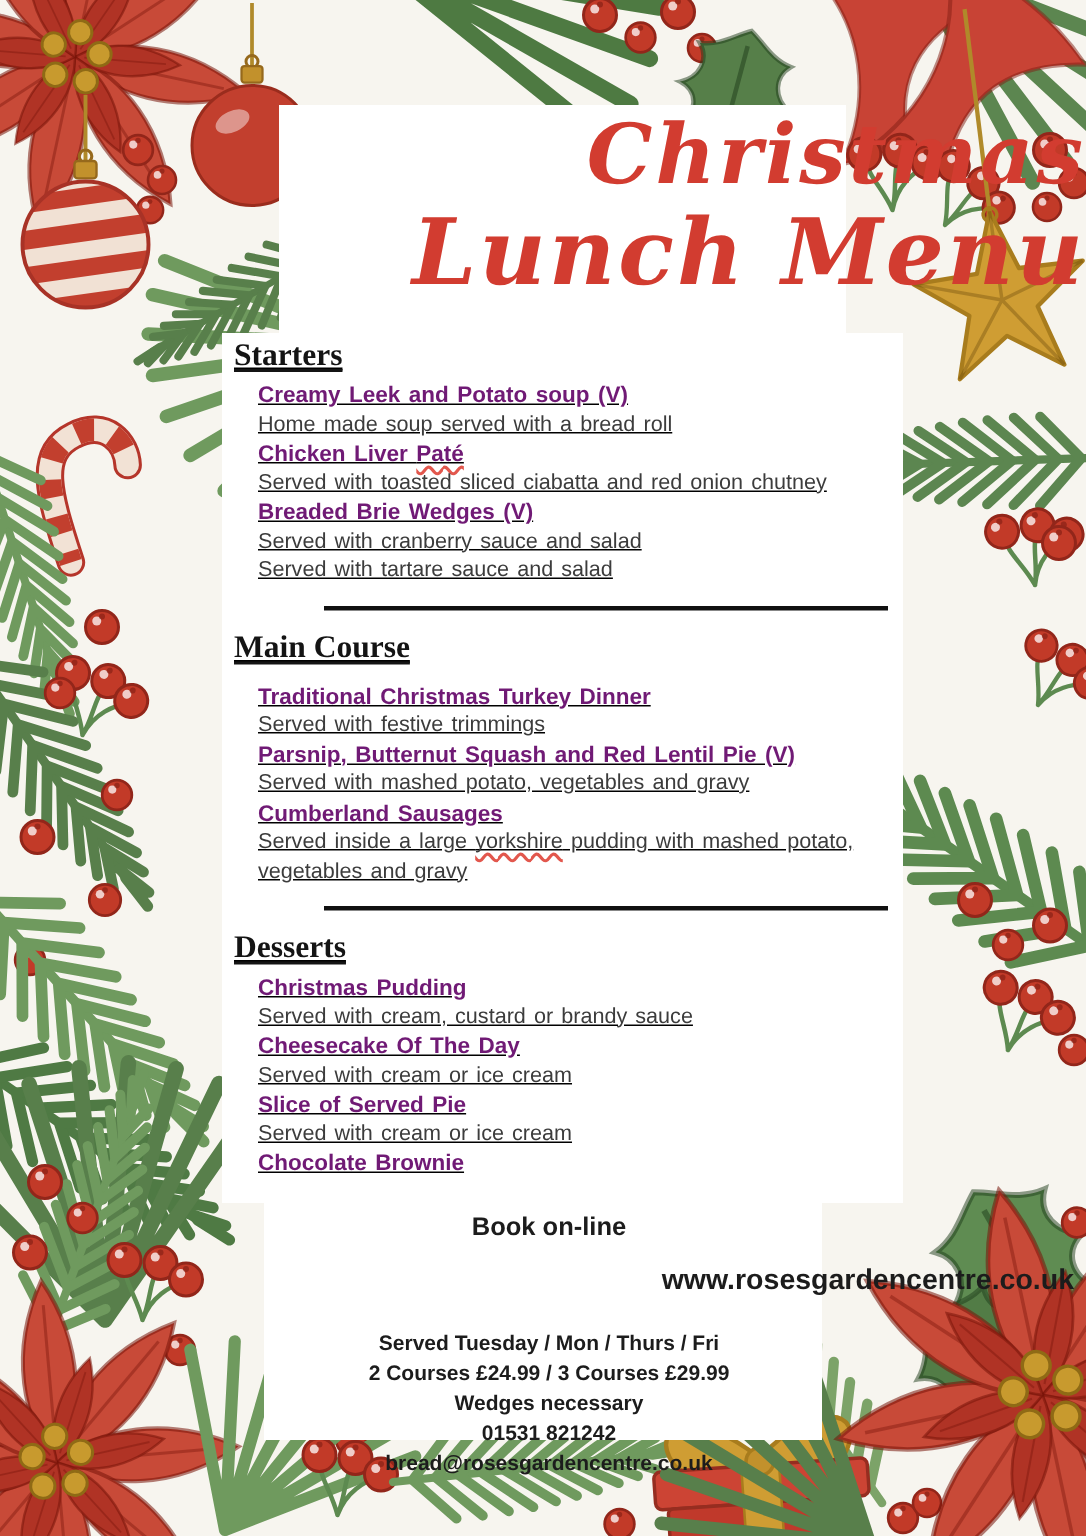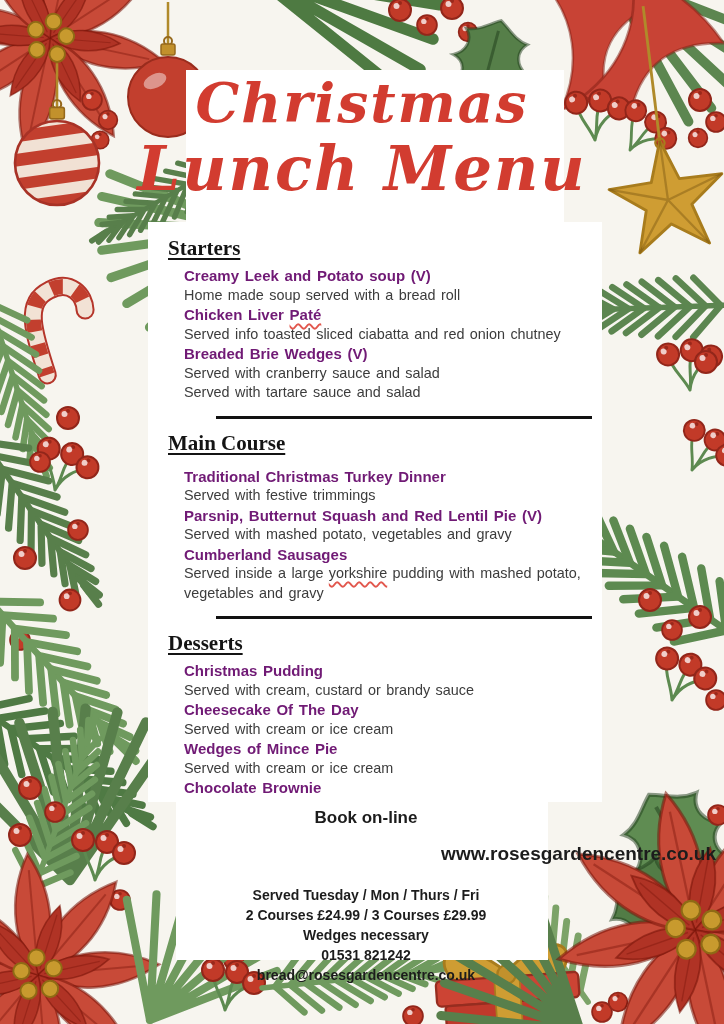--- a/index.html
+++ b/index.html
@@ -4,30 +4,30 @@
 <style>
   html,body{margin:0;padding:0;}
   .page{position:relative;width:724px;height:1024px;background:#f7f5ef;overflow:hidden;
         font-family:"Liberation Sans",sans-serif;}
   .decor{position:absolute;left:0;top:0;z-index:1;}
   .panel{position:absolute;background:#ffffff;z-index:2;}
   .panel-title{left:186px;top:70px;width:378px;height:152px;}
   .panel-main{left:148px;top:222px;width:454px;height:580px;}
   .panel-footer{left:176px;top:802px;width:372px;height:158px;}
 
-  .title-block{position:absolute;left:0;top:72px;width:724px;text-align:center;z-index:3;
+  .title-block{position:absolute;left:0;top:72px;width:724px;text-align:right;z-index:3;
                color:#d23c30;font-family:"DejaVu Serif",cursive;font-style:italic;font-weight:bold;}
   .title-line1{font-size:55px;line-height:62px;letter-spacing:2px;}
   .title-line2{font-size:61px;line-height:70px;letter-spacing:2px;}
 
   .menu{position:absolute;left:148px;top:224px;width:454px;z-index:3;}
   .menu h2{font-family:"Liberation Serif",serif;font-size:21px;font-weight:bold;color:#141414;
            text-decoration:underline;text-decoration-thickness:2px;text-underline-offset:3px;
            margin:0 0 5px 8px;}
-  .sec{margin:12px;}
+  .sec{margin:0;text-decoration:underline;}
   .mi-name{margin:0 0 0 24px;font-size:15px;line-height:19.5px;font-weight:bold;color:#701a75;
            word-spacing:1.5px;}
   .mi-desc{margin:0 0 0 24px;font-size:14.4px;line-height:19.5px;color:#3c3c3c;word-spacing:1.4px;}
   .divider{border:none;border-top:3px solid #111;width:376px;margin:13px 0 12px 68px;}
   .sec-head-gap{height:6px;}
   .squiggle{text-decoration:underline;text-decoration-style:wavy;text-decoration-color:#e2574d;
             text-decoration-thickness:1.5px;text-underline-offset:3px;text-decoration-skip-ink:none;}
 
   .footer{position:absolute;left:4px;top:806px;width:724px;text-align:center;z-index:3;color:#1c1c1c;}
   .f-book{font-size:17px;font-weight:bold;line-height:23px;margin:0;}
@@ -234,21 +234,21 @@
     <div class="title-line2">Lunch Menu</div>
   </div>
 
   <div class="menu">
 
     <div class="sec">
       <h2>Starters</h2>
       <p class="mi-name">Creamy Leek and Potato soup (V)</p>
       <p class="mi-desc">Home made soup served with a bread roll</p>
       <p class="mi-name">Chicken Liver <span class="squiggle">Paté</span></p>
-      <p class="mi-desc">Served info toasted sliced ciabatta and red onion chutney</p>
+      <p class="mi-desc">Served with toasted sliced ciabatta and red onion chutney</p>
       <p class="mi-name">Breaded Brie Wedges (V)</p>
       <p class="mi-desc">Served with cranberry sauce and salad</p>
       <p class="mi-desc">Served with tartare sauce and salad</p>
     </div>
 
     <hr class="divider">
 
     <div class="sec">
       <h2>Main Course</h2>
       <div class="sec-head-gap"></div>
@@ -261,21 +261,21 @@
     </div>
 
     <hr class="divider">
 
     <div class="sec">
       <h2>Desserts</h2>
       <p class="mi-name">Christmas Pudding</p>
       <p class="mi-desc">Served with cream, custard or brandy sauce</p>
       <p class="mi-name">Cheesecake Of The Day</p>
       <p class="mi-desc">Served with cream or ice cream</p>
-      <p class="mi-name">Wedges of Mince Pie</p>
+      <p class="mi-name">Slice of Served Pie</p>
       <p class="mi-desc">Served with cream or ice cream</p>
       <p class="mi-name">Chocolate Brownie</p>
     </div>
   </div>
 
   <div class="footer">
     <p class="f-book">Book on-line</p>
     <p class="f-web">www.rosesgardencentre.co.uk</p>
     <div class="f-gap"></div>
     <p class="f-small">Served Tuesday / Mon / Thurs / Fri</p>

